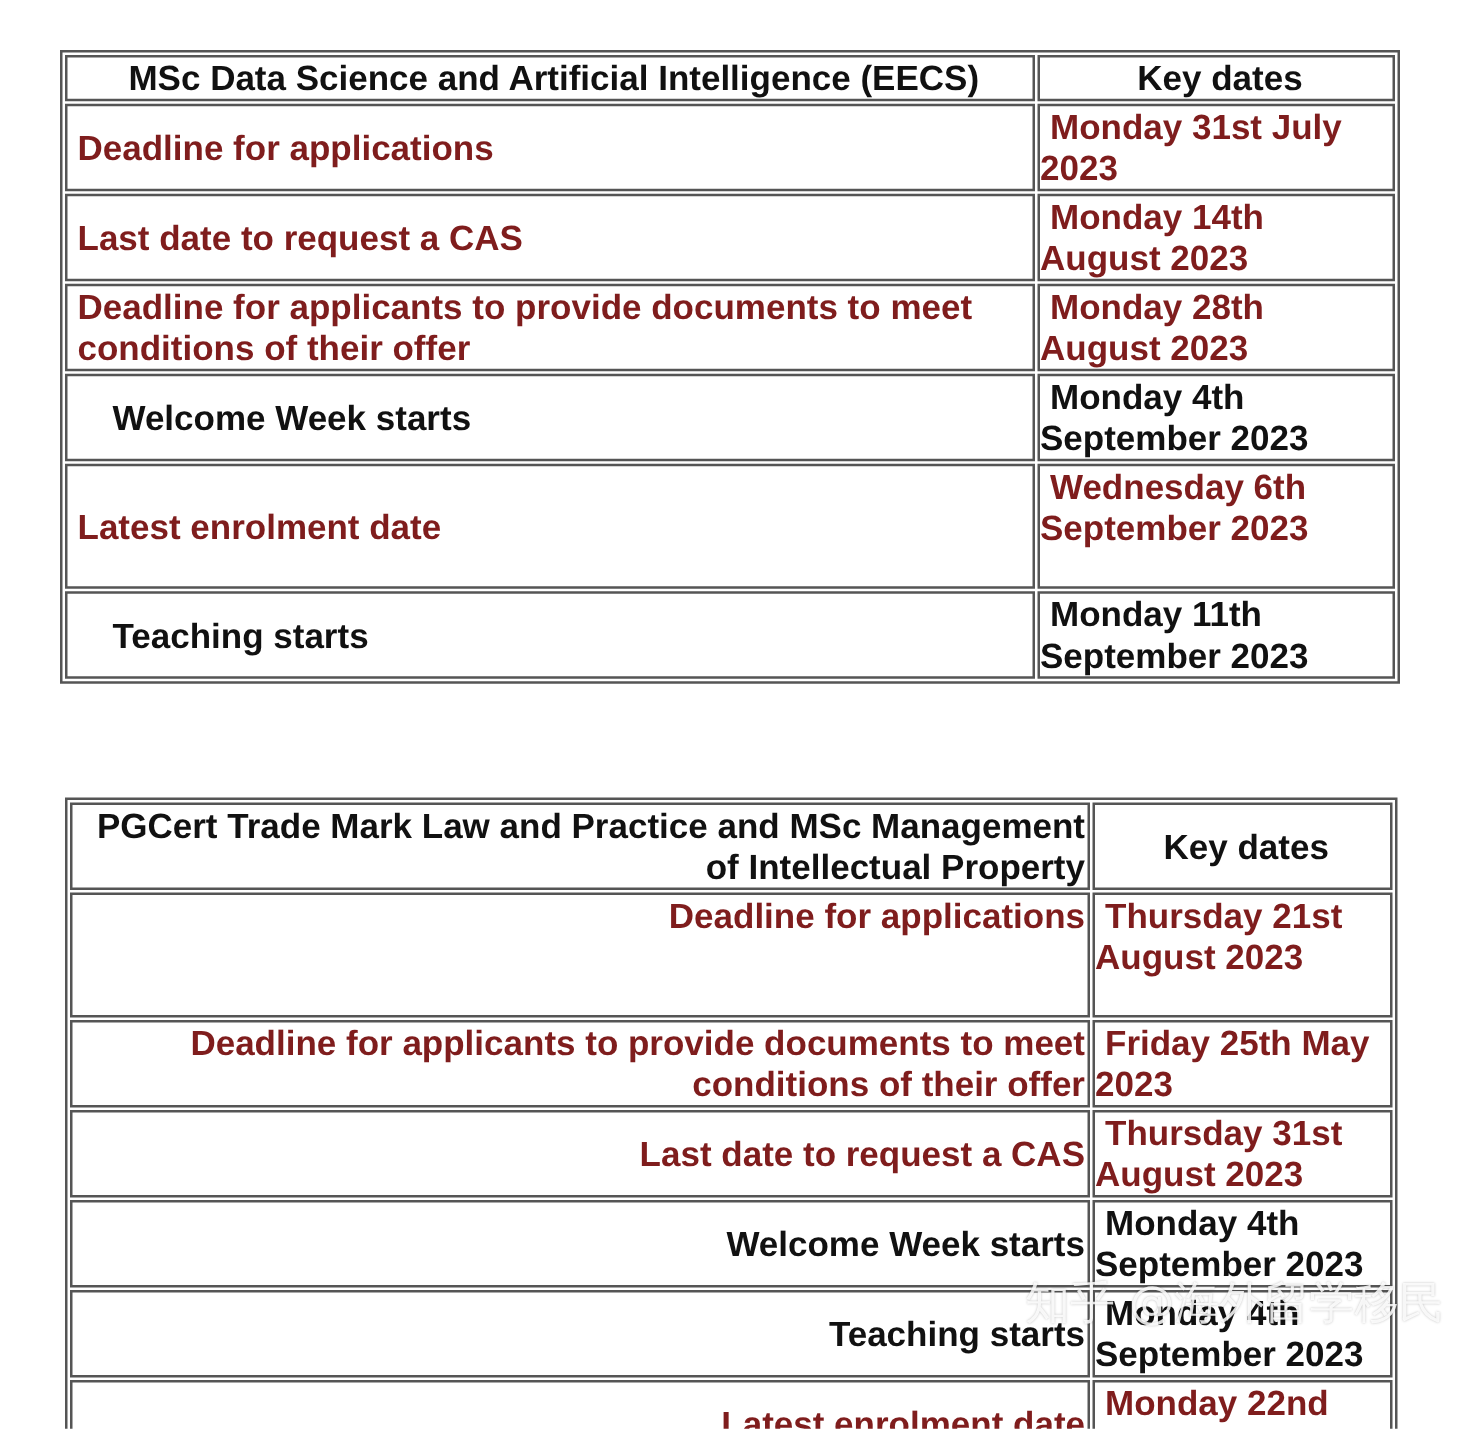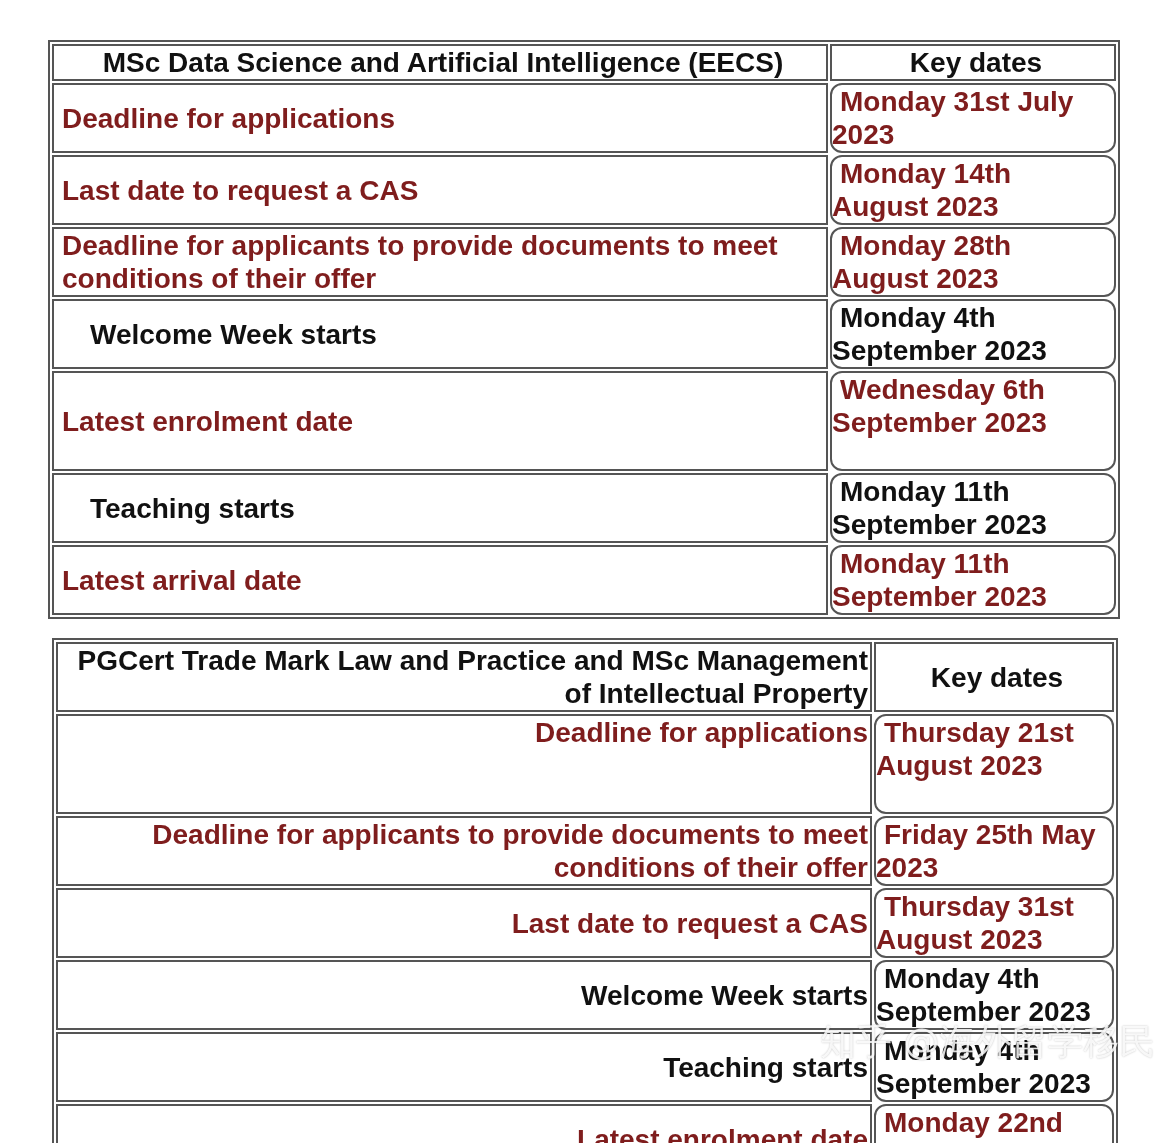--- a/index.html
+++ b/index.html
@@ -4,21 +4,21 @@
 <style>
   html, body { margin: 0; padding: 0; background: #ffffff; }
   body { width: 1170px; height: 1143px; position: relative; overflow: hidden;
          font-family: "Liberation Sans", sans-serif; color: #222; }
   table { position: absolute; border-collapse: separate; border-spacing: 2px;
           background: #ffffff; border: 2px solid #555; }
   td, th { border: 2px solid #555; font-size: 28px; line-height: 33px; padding: 0 2px 0 8px;
            vertical-align: middle; text-align: left; font-weight: bold; color: #7f1d1d; }
   th { font-weight: bold; text-align: center; color: #111; }
   .bold { font-weight: bold; color: #111; padding-left: 36px; }
-  .date { padding-left: 0; text-indent: 8px; vertical-align: top; border-radius: 12px; }
+  .date { padding-left: 0; text-indent: 8px; vertical-align: top; }
   #t1 { left: 48px; top: 40px; width: 1072px; }
   #t1 td:first-child, #t1 th:first-child { width: 734px; margin-top: 24px; }
   #t2 { left: 52px; top: 638px; width: 1066px; }
   #t2 td:first-child, #t2 th:first-child { width: 774px; text-align: right; }
   .watermark { position: absolute; left: 820px; top: 1018px; font-size: 36px; color: rgba(255,255,255,0.85);
                font-family: "DejaVu Sans", sans-serif; text-shadow: 0 0 2px rgba(0,0,0,0.25); white-space: nowrap; }
 </style>
 </head>
 <body>
 
@@ -47,24 +47,20 @@
       <td class="date bold">Monday 4th September 2023</td>
     </tr>
     <tr style="height:100px">
       <td>Latest enrolment date</td>
       <td class="date">Wednesday 6th September 2023</td>
     </tr>
     <tr style="height:66px">
       <td class="bold">Teaching starts</td>
       <td class="date bold">Monday 11th September 2023</td>
     </tr>
-    <tr style="height:66px">
-      <td>Latest arrival date</td>
-      <td class="date">Monday 11th September 2023</td>
-    </tr>
   </tbody>
 </table>
 
 <table id="t2">
   <thead>
     <tr style="height:66px">
       <th>PGCert Trade Mark Law and Practice and MSc Management of Intellectual Property</th>
       <th>Key dates</th>
     </tr>
   </thead>

